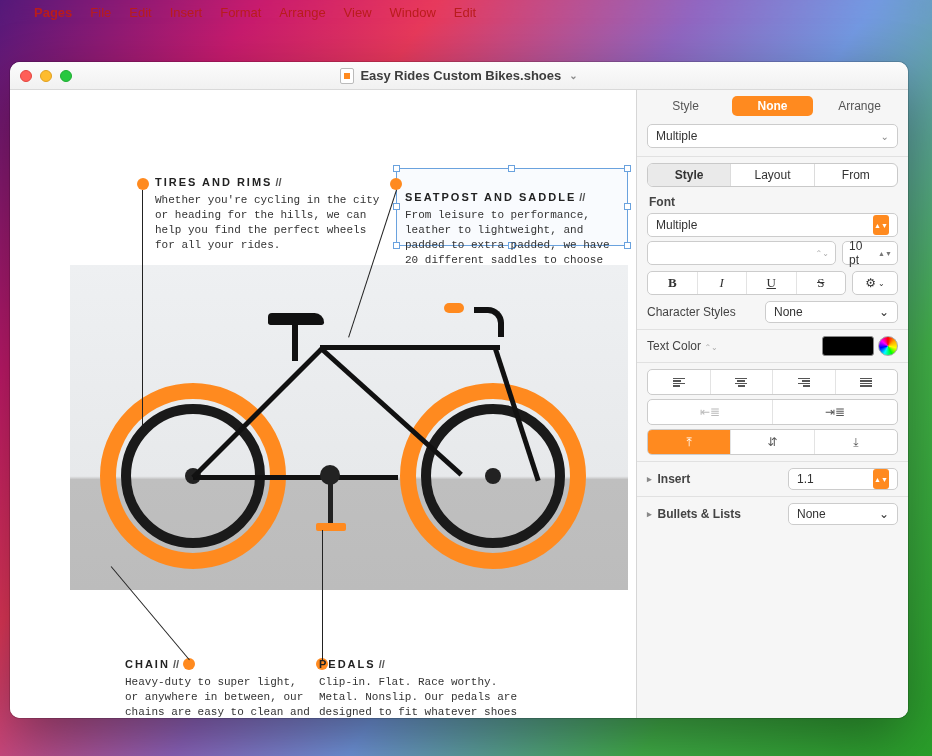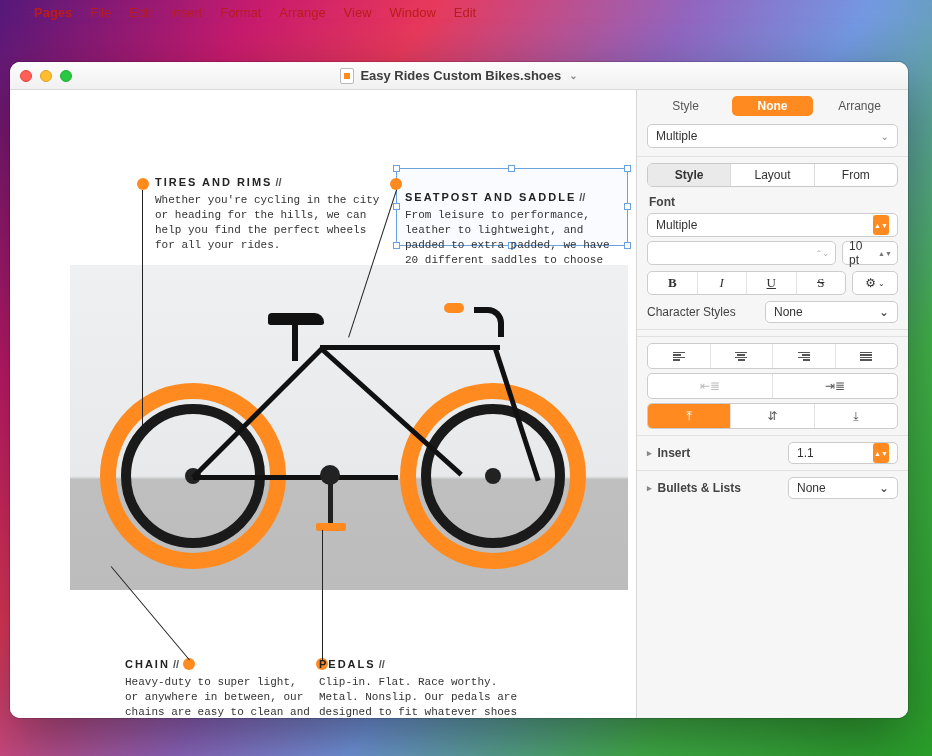--- a/index.html
+++ b/index.html
@@ -365,20 +365,29 @@
       <div class="kvrow">
         <span class="label">Character Styles</span>
         <div class="inline-popup val">
           <span>None</span>
           <span class="chev">⌄</span>
         </div>
       </div>
 
       <hr class="sep">
 
+      <div class="kvrow">
+        <span class="label">
+          <span>Text Color</span> <span style="font-size:8px;color:#aaa">⌃⌄</span>
+        </span>
+        <div style="display:flex;gap:4px;margin-left:auto">
+          <div class="swatch"></div>
+          <div class="colorwheel"></div>
+        </div>
+      </div>
 
       <hr class="sep">
 
       <div class="aligngrid">
         <div class="b">
             <span class="alignicon">
               <i style="width:12px"></i>
               <i style="width:8px"></i>
               <i style="width:12px"></i>
               <i style="width:7px"></i>

